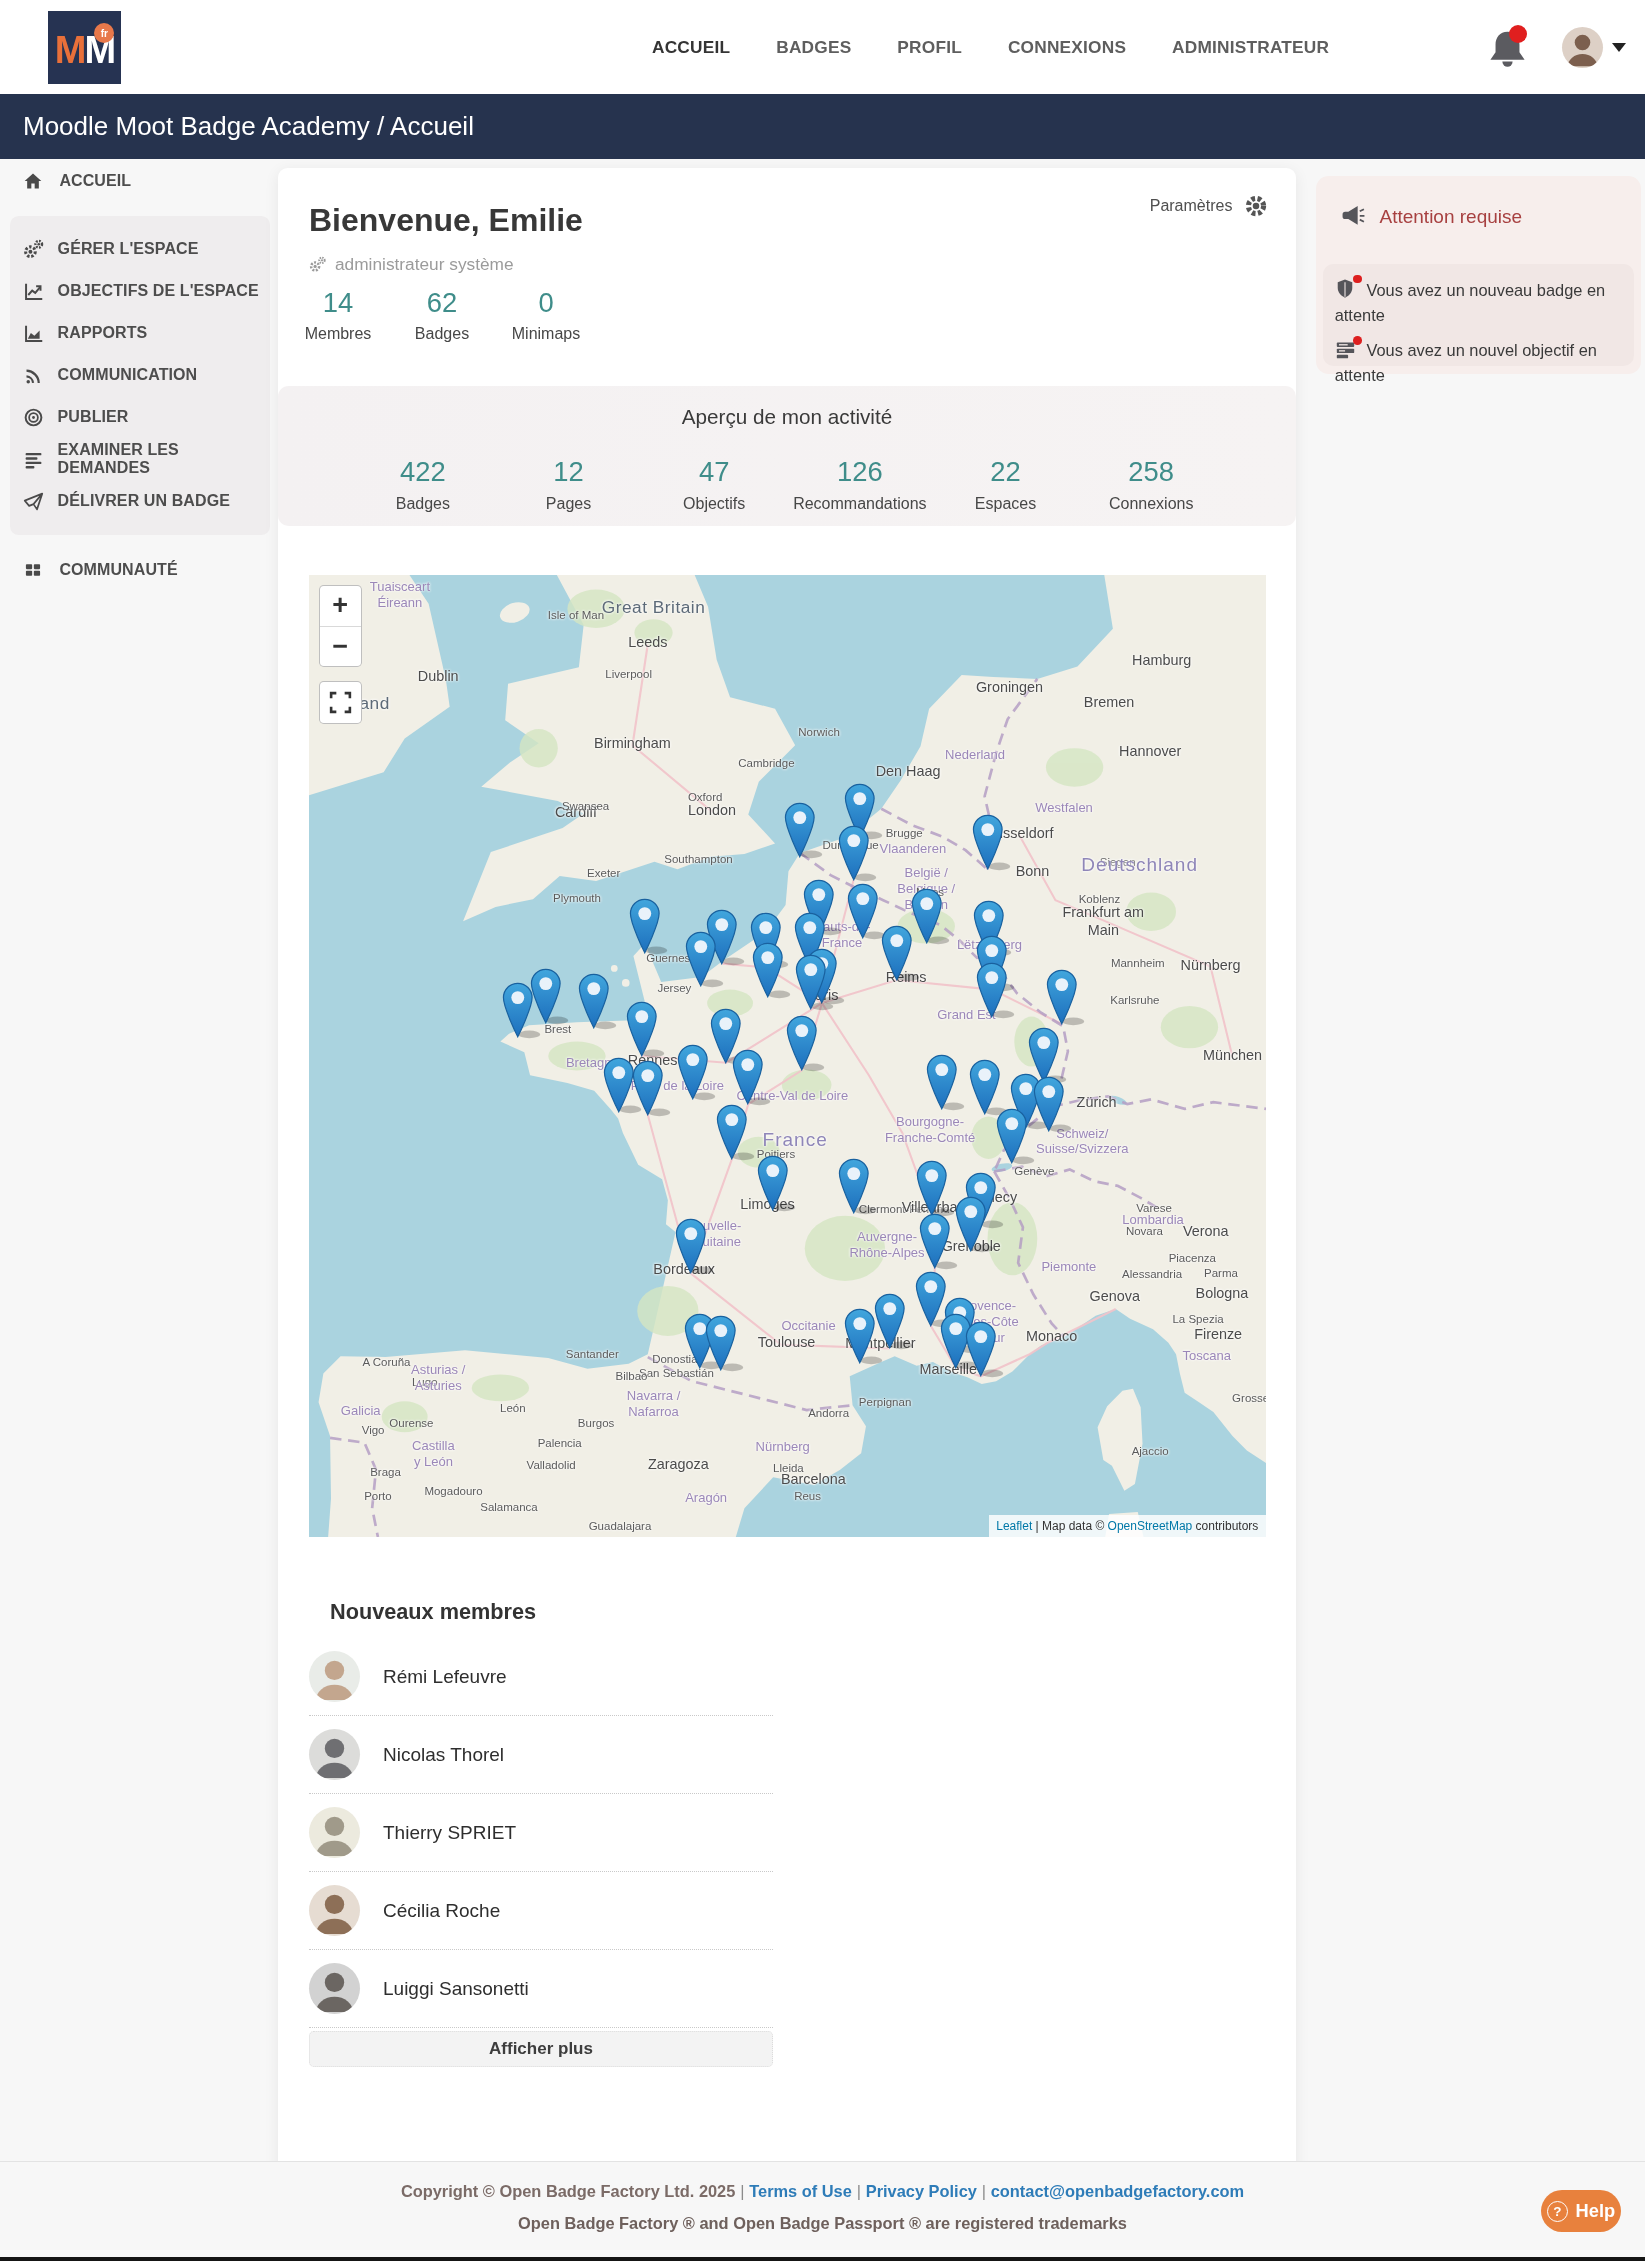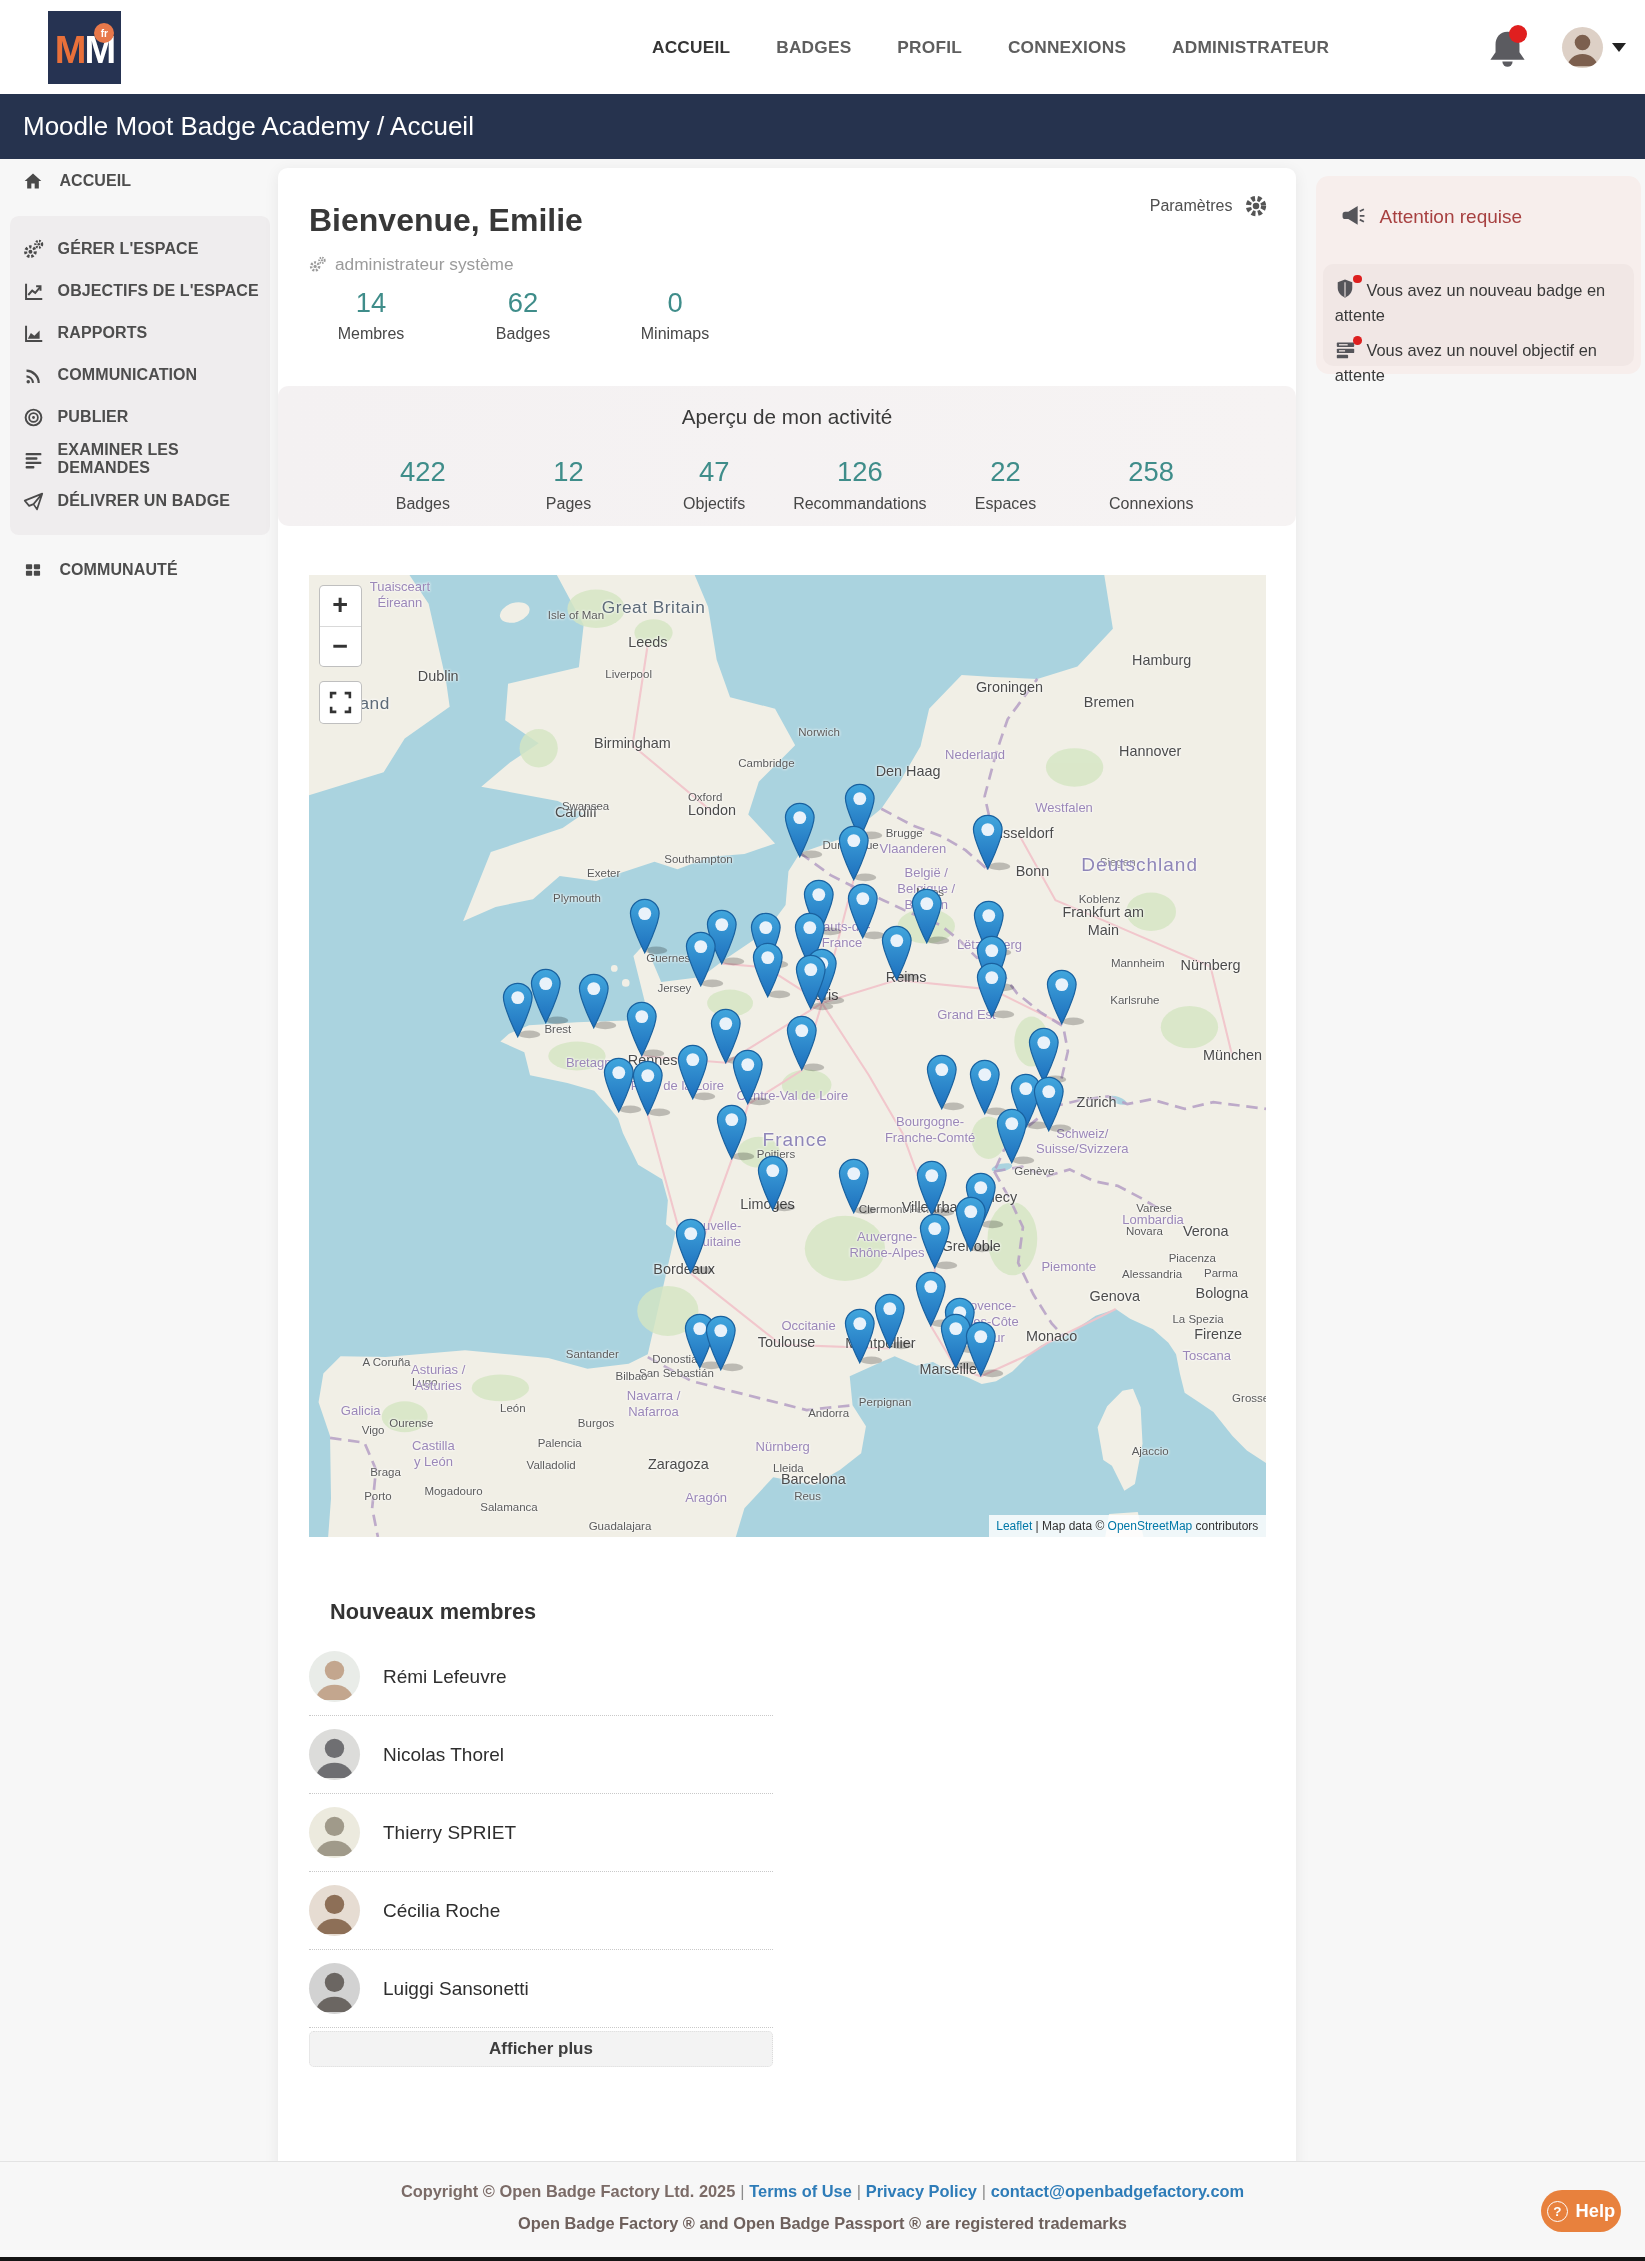--- a/index.html
+++ b/index.html
@@ -37,21 +37,21 @@
   .side-group .side-item { height:42px; padding-left:13.5px; gap:13.5px; }
   .side-community { margin-top:13.5px; }
 
   
   .card { position:absolute; left:278px; top:168px; width:1018px; height:2011px; background:#ffffff; border-radius:9.6px; box-shadow:0 3.8px 14.4px rgba(0,0,0,.07); }
   .settings { position:absolute; right:27px; top:25px; display:flex; align-items:center; gap:10.6px; cursor:pointer; }
   .settings-label { font-size:16px; color:#4f4f4f; }
   .welcome { position:absolute; left:31px; top:34px; font-size:32px; font-weight:700; color:#383838; }
   .role { position:absolute; left:31px; top:86px; display:flex; align-items:center; gap:8.7px; }
   .role-label { font-size:17.3px; color:#9b9b9b; }
-  .ministats { position:absolute; left:41px; top:119px; display:flex;gap:48px; }
+  .ministats { position:absolute; left:8px; top:119px; display:flex; }
   .ministat { width:104px; text-align:center; }
   .ministat-value { font-size:27.4px; color:#3f8d8a; }
   .ministat-label { font-size:16px; color:#474747; margin-top:5.8px; }
 
   .activity { position:absolute; left:0; top:218px; width:1018px; height:140px; border-radius:10.6px; background:linear-gradient(90deg,#f4f1f2,#f6f3f3); }
   .activity-title { text-align:center; padding-top:19px; font-size:20.7px; color:#3a3a3a; }
   .activity-stats { display:flex; padding:27px 72px 0 72px; }
   .activity-col { flex:1; text-align:center; cursor:pointer; }
   .activity-value { font-size:27.4px; color:#3f8d8a; }
   .activity-label { font-size:16px; color:#474747; margin-top:6.7px; }

